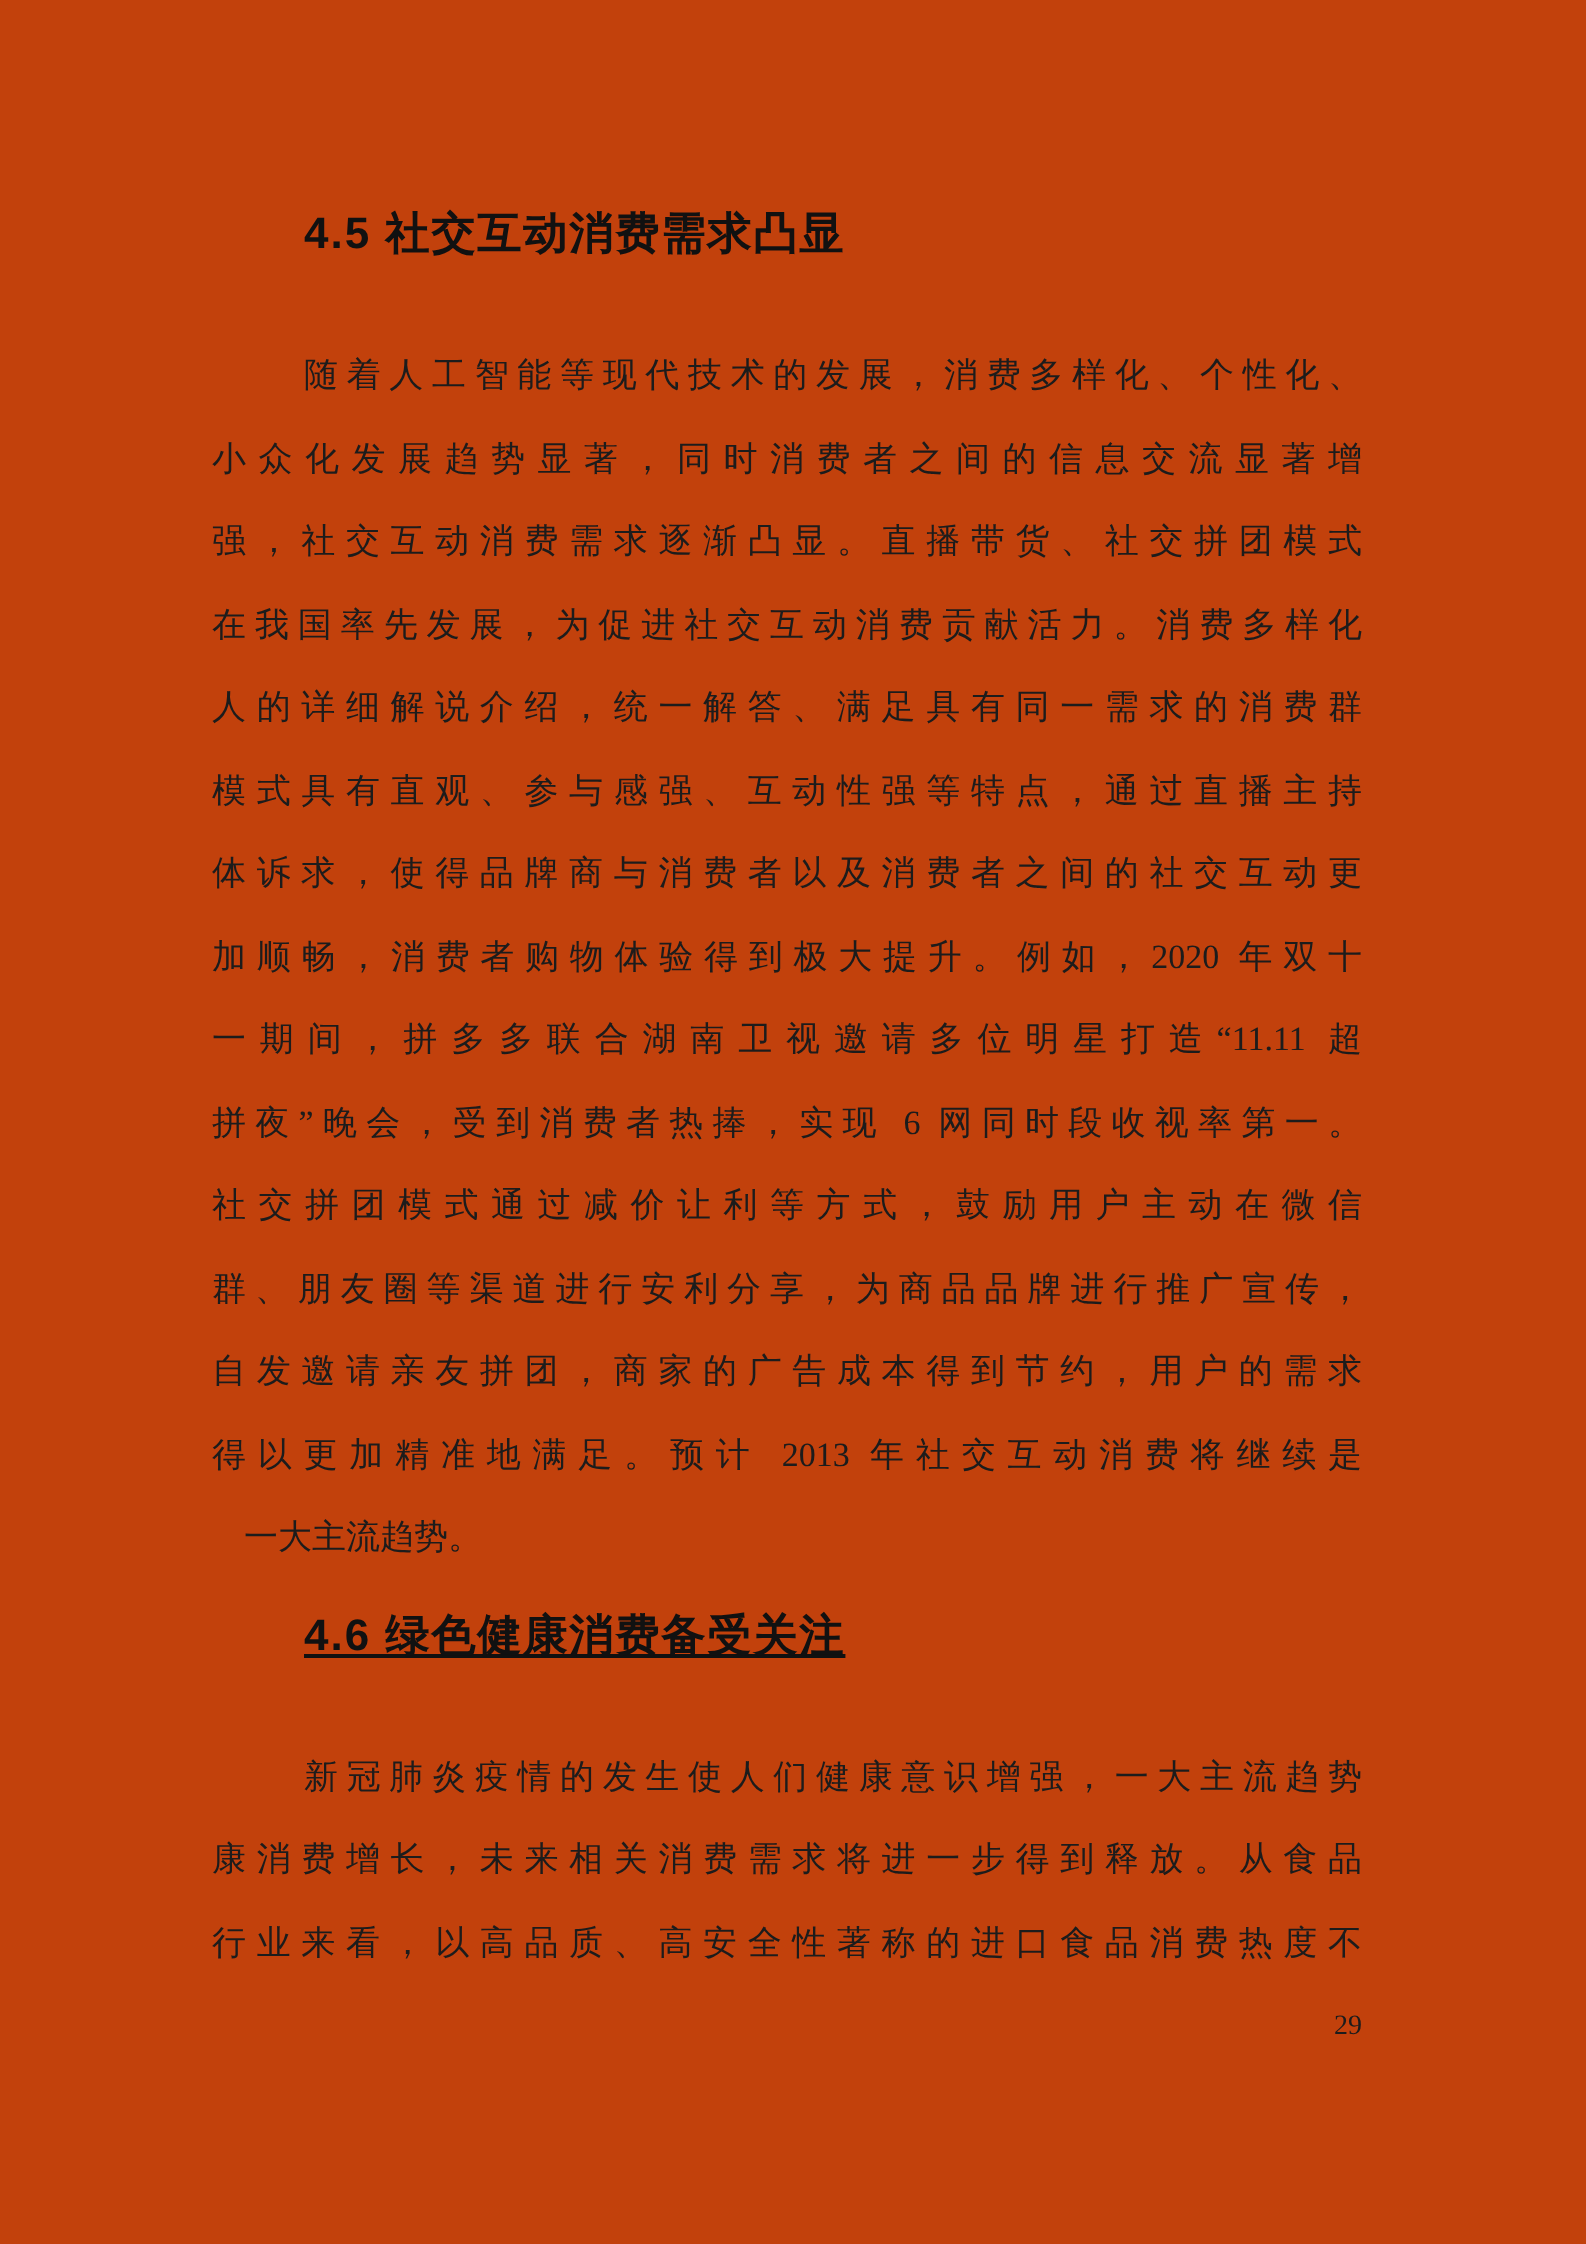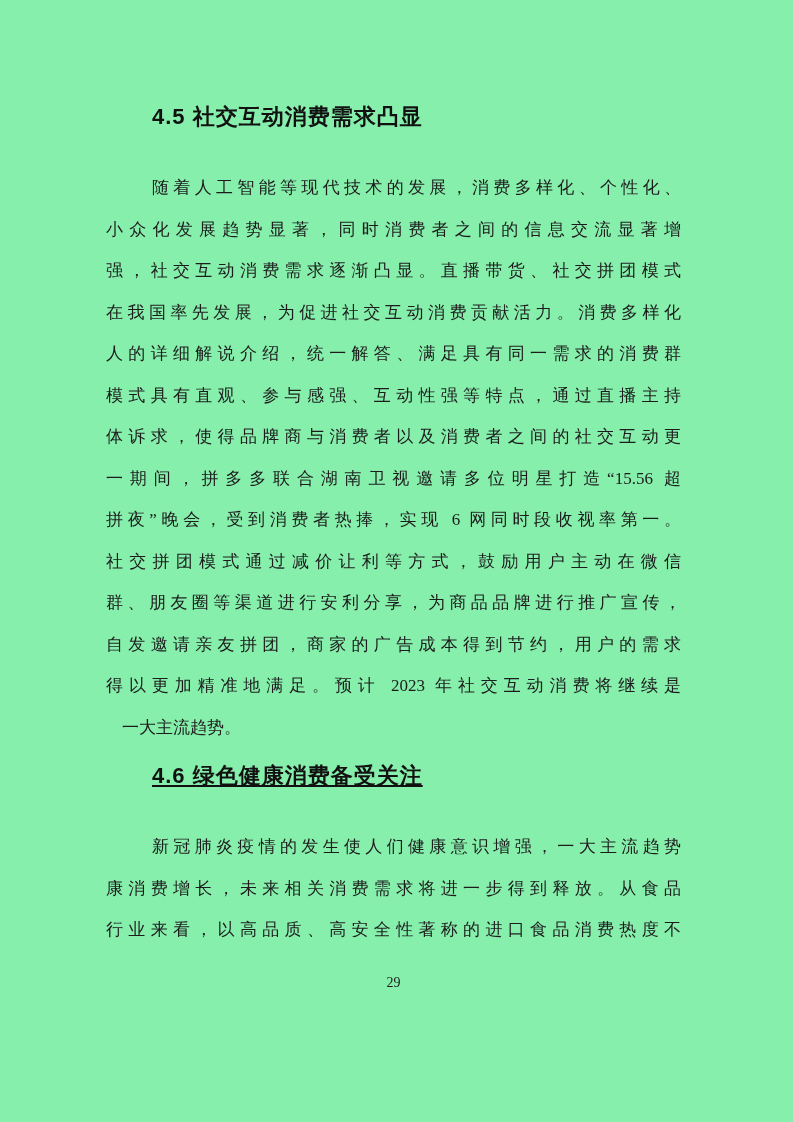--- a/index.html
+++ b/index.html
@@ -4,21 +4,21 @@
 <style>
   html, body {
     margin: 0;
     padding: 0;
     background: #ffffff;
   }
   .page {
     position: relative;
     width: 793px;
     height: 1122px;
-    background: #86efac;
+    background: #c2410c;
     box-sizing: border-box;
     padding: 103px 112px 0 106px;
     overflow: hidden;
     font-family: "Liberation Serif", "DejaVu Serif", serif;
     color: #1c1c1c;
   }
   .heading {
     font-family: "Liberation Sans", "DejaVu Sans", sans-serif;
     font-weight: bold;
     font-size: 22px;
@@ -46,22 +46,22 @@
   }
   .line.first {
     padding-left: 46px;
   }
   .line.no-justify {
     text-align: left;
     text-align-last: left;
     margin-left: 16px;
   }
   .page-footer {
-    margin-top: 22px;
-    text-align: center;
+    margin-top: 12px;
+    text-align: right;
   }
   .page-number {
     font-family: "Liberation Serif", "DejaVu Serif", serif;
     font-size: 14px;
     color: #1c1c1c;
   }
 </style>
 </head>
 <body>
 
@@ -70,26 +70,27 @@
   <section class="sec">
     <h2 class="heading">4.5 社交互动消费需求凸显</h2>
     <div class="para">
         <div class="line first">随着人工智能等现代技术的发展，消费多样化、个性化、</div>
         <div class="line">小众化发展趋势显著，同时消费者之间的信息交流显著增</div>
         <div class="line">强，社交互动消费需求逐渐凸显。直播带货、社交拼团模式</div>
         <div class="line">在我国率先发展，为促进社交互动消费贡献活力。消费多样化</div>
         <div class="line">人的详细解说介绍，统一解答、满足具有同一需求的消费群</div>
         <div class="line">模式具有直观、参与感强、互动性强等特点，通过直播主持</div>
         <div class="line">体诉求，使得品牌商与消费者以及消费者之间的社交互动更</div>
-        <div class="line">一期间，拼多多联合湖南卫视邀请多位明星打造“15.56 超</div>
+        <div class="line">加顺畅，消费者购物体验得到极大提升。例如，2020 年双十</div>
+        <div class="line">一期间，拼多多联合湖南卫视邀请多位明星打造“11.11 超</div>
         <div class="line">拼夜”晚会，受到消费者热捧，实现 6 网同时段收视率第一。</div>
         <div class="line">社交拼团模式通过减价让利等方式，鼓励用户主动在微信</div>
         <div class="line">群、朋友圈等渠道进行安利分享，为商品品牌进行推广宣传，</div>
         <div class="line">自发邀请亲友拼团，商家的广告成本得到节约，用户的需求</div>
-        <div class="line">得以更加精准地满足。预计 2023 年社交互动消费将继续是</div>
+        <div class="line">得以更加精准地满足。预计 2013 年社交互动消费将继续是</div>
         <div class="line no-justify">一大主流趋势。</div>
       </div>
   </section>
 
   <section class="sec sec2">
     <h2 class="heading">4.6 绿色健康消费备受关注</h2>
     <div class="para">
         <div class="line first">新冠肺炎疫情的发生使人们健康意识增强，一大主流趋势</div>
         <div class="line">康消费增长，未来相关消费需求将进一步得到释放。从食品</div>
         <div class="line">行业来看，以高品质、高安全性著称的进口食品消费热度不</div>

